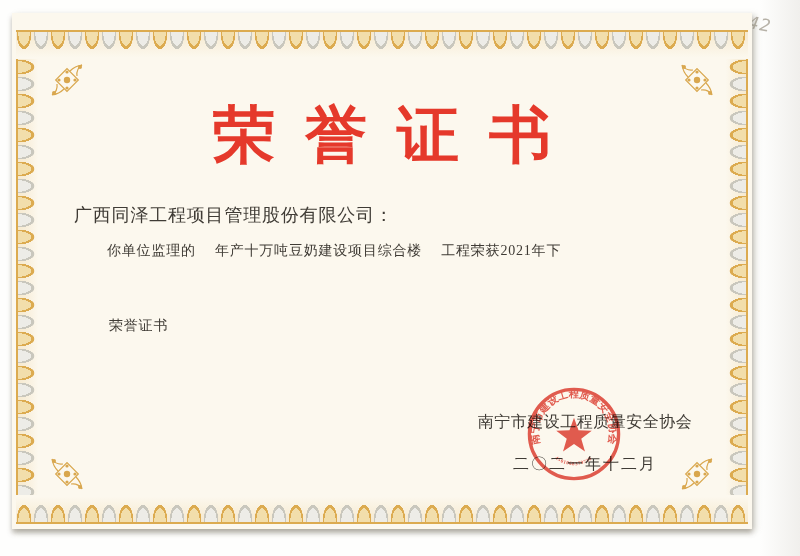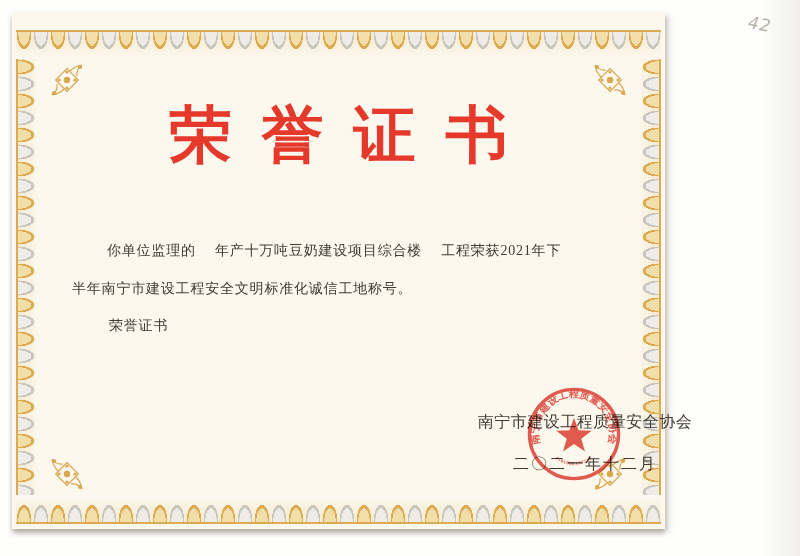--- a/index.html
+++ b/index.html
@@ -13,21 +13,21 @@
     position:absolute;left:0;top:0;width:800px;height:556px;
     background:linear-gradient(90deg,#fefefd 0 95%,#f0efec 100%);
   }
   .pencil-note{
     position:absolute;left:748px;top:14px;
     color:#b7b2a8;font-family:"DejaVu Sans",sans-serif;
     font-size:17px;font-style:italic;transform:rotate(10deg);
     letter-spacing:1px;
   }
   .paper{
-    position:absolute;left:12px;top:13px;width:653px;height:516px;
+    position:absolute;left:12px;top:13px;width:740px;height:516px;
     background:#fcf8ee;
     box-shadow:0 4px 5px rgba(110,104,88,.45),4px 2px 6px rgba(150,145,130,.3);
   }
   
   .band{position:absolute;}
   .band-top{
     left:4px;right:4px;top:17px;height:30px;
     border-top:2.5px solid #dcab50;
     background-image:
       radial-gradient(9.5px 21px at 8px 1px,  #f2deab 0 60%, #dcab50 60% 76%, rgba(0,0,0,0) 78%),
@@ -183,22 +183,22 @@
           <circle cx="17" cy="25" r="1.6"></circle>
             <circle cx="33" cy="25" r="1.6"></circle>
           <circle cx="12" cy="38" r="2"></circle>
             <circle cx="38" cy="12" r="2"></circle>
         </g>
       </svg>
     </div>
 
     <h1 class="title">荣誉证书</h1>
 
+    <div class="textline recipient">广西同泽工程项目管理股份有限公司：</div>
     <div class="textline line-a">你单位监理的　 年产十万吨豆奶建设项目综合楼　 工程荣获2021年下</div>
-    <div class="textline line-b">半年南宁市建设工程安全文明标准化诚信工地称号。</div>
     <div class="textline closing">荣誉证书</div>
 
     <div class="issuer-block">
       <div class="issuer">南宁市建设工程质量安全协会</div>
       <div class="date">二〇二一年十二月</div>
     </div>
 
     <svg class="seal" viewBox="0 0 100 100">
       <defs>
         <path id="arcTop" d="M 15.5,61 A 36.5,36.5 0 1 1 84.5,61" fill="none"></path>

